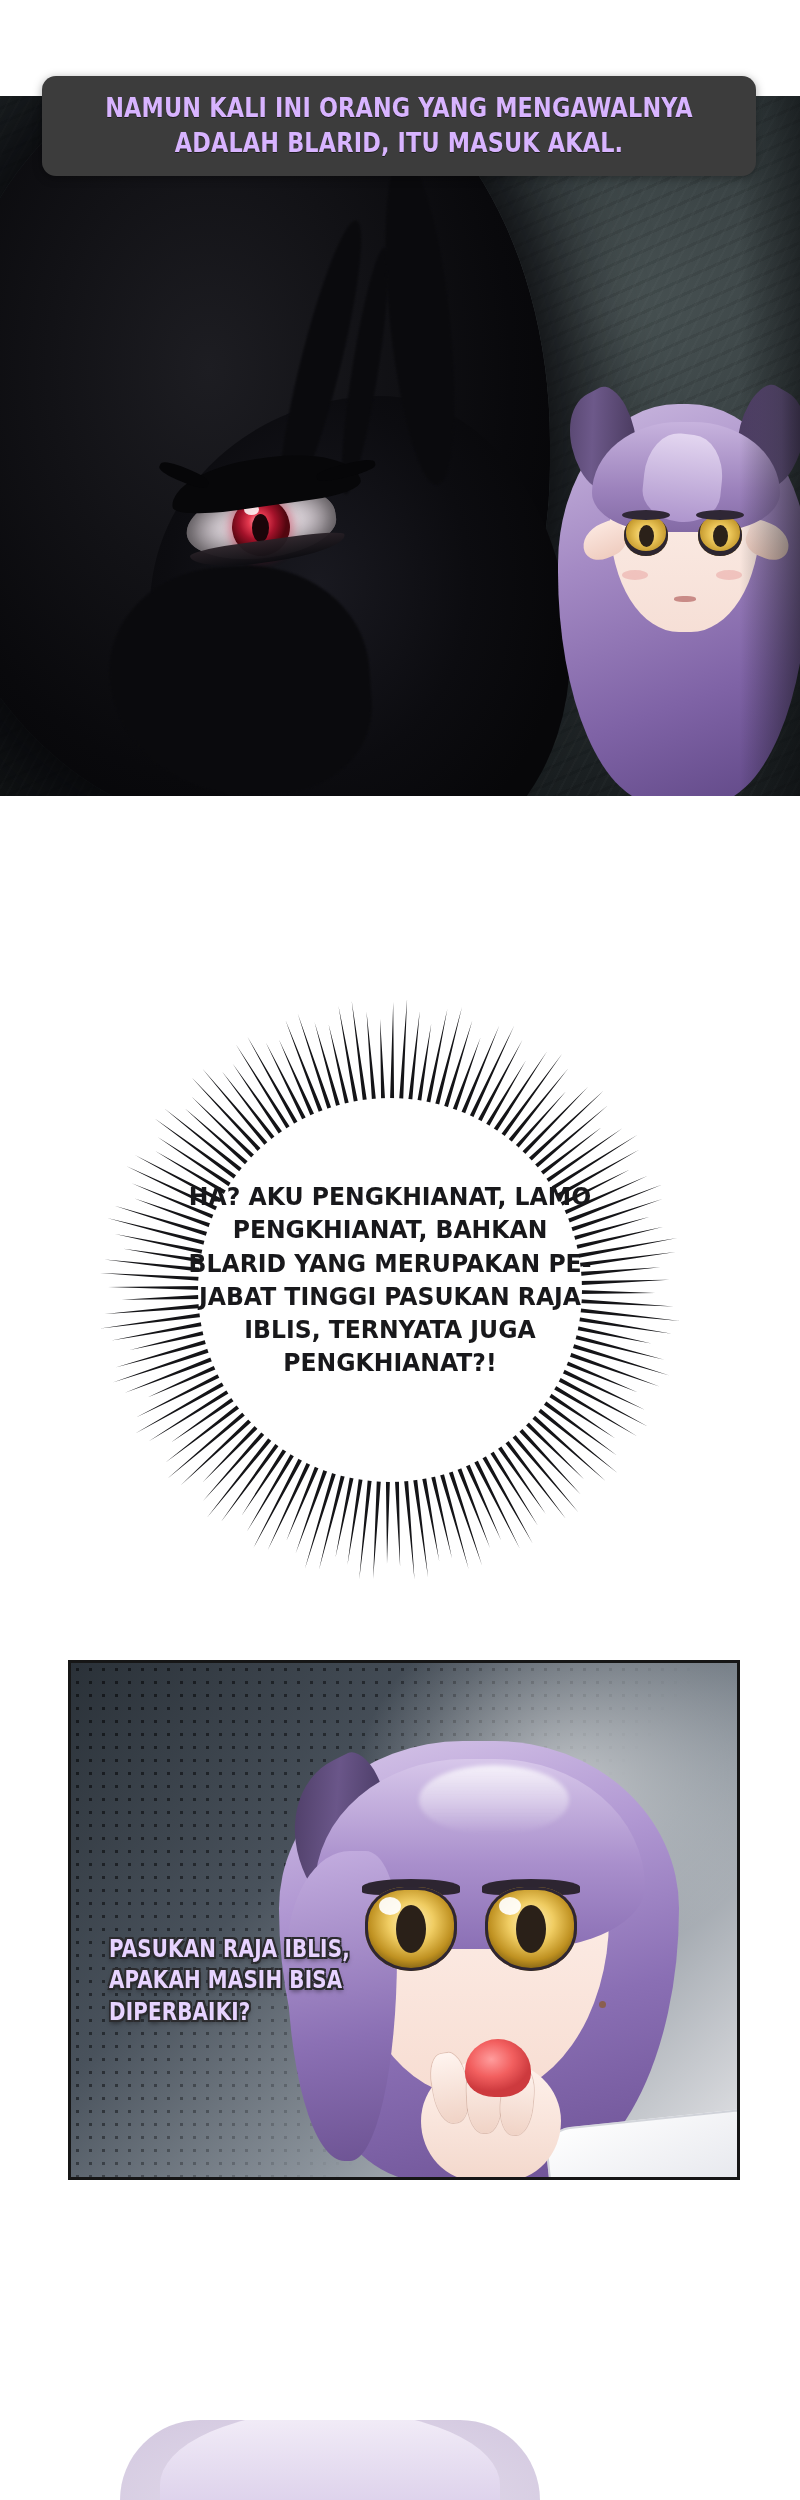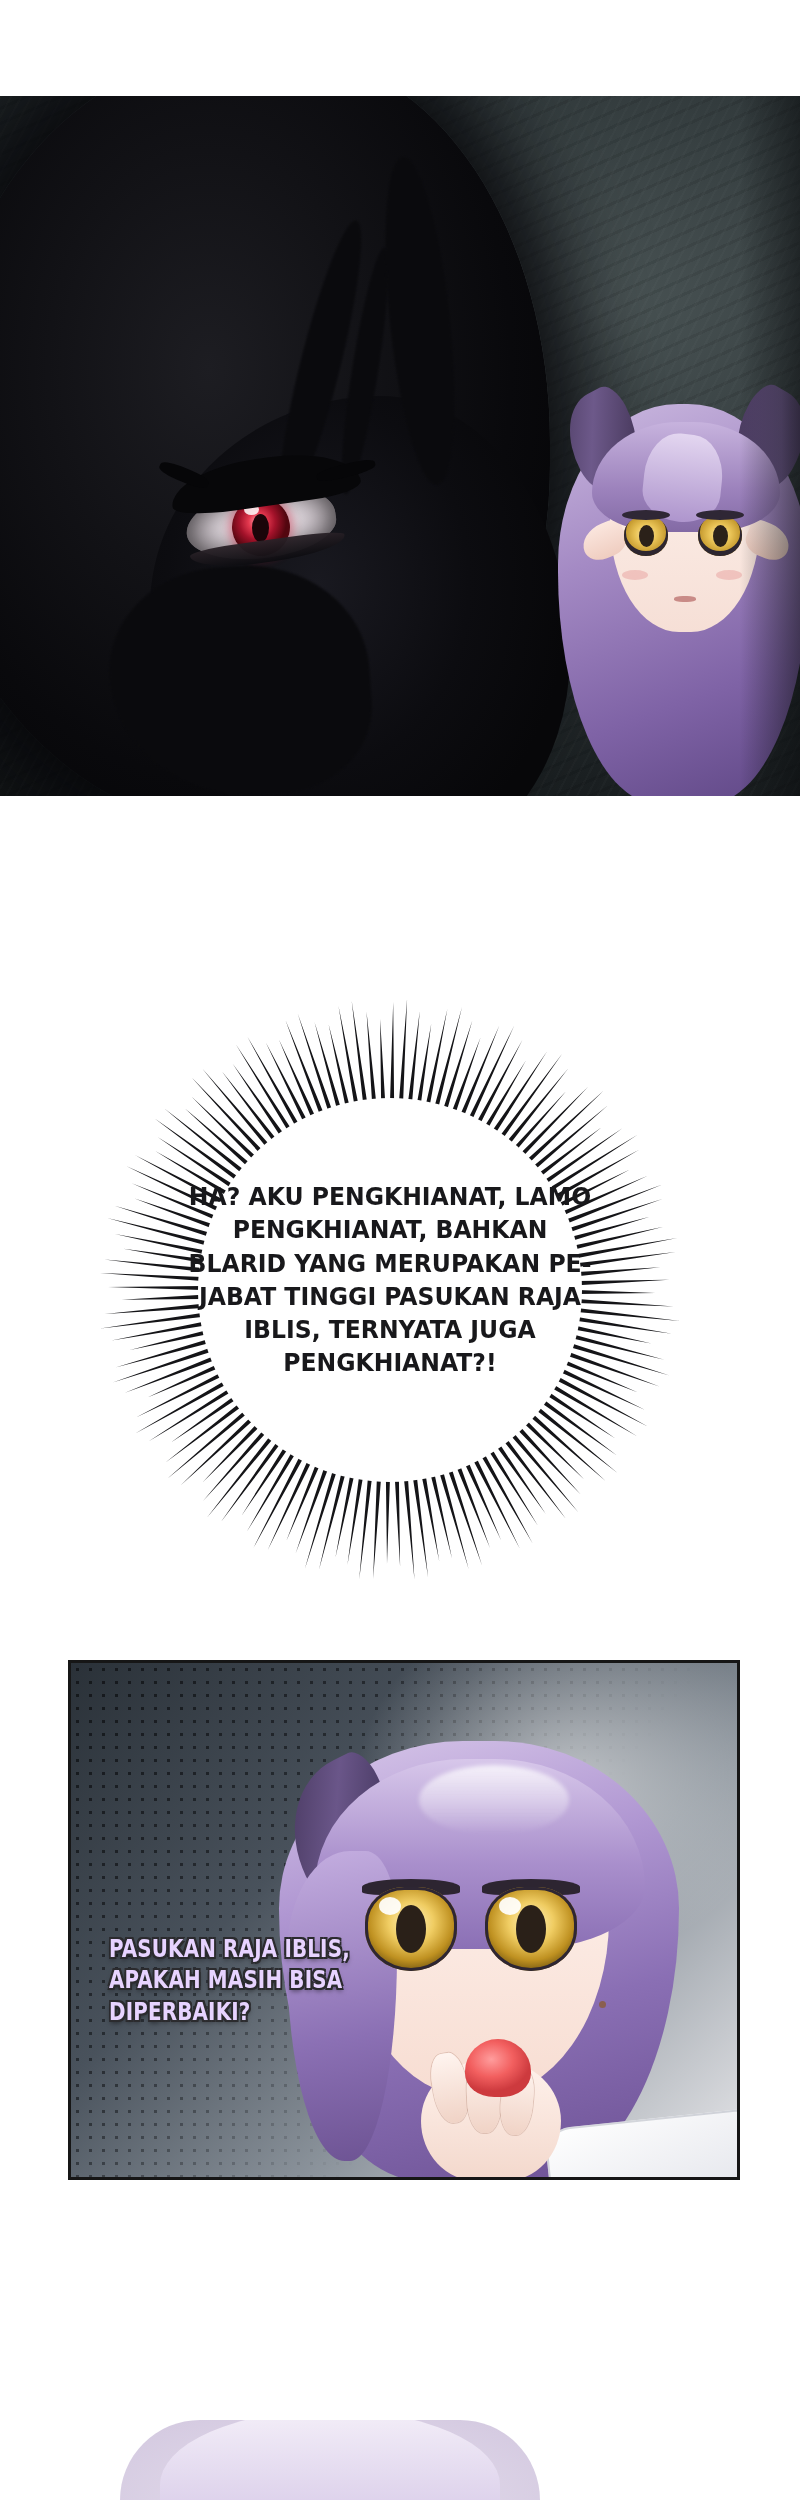--- a/index.html
+++ b/index.html
@@ -619,20 +619,23 @@
       <div class="g-lid left"></div>
       <div class="g-lid right"></div>
       <div class="g-blush left"></div>
       <div class="g-blush right"></div>
       <div class="g-mouth"></div>
     </div>
 
     <div class="p1-rightstrip"></div>
   </div>
 
+  <div class="tbox" id="textbox-1">
+    <div class="txt">NAMUN KALI INI ORANG YANG MENGAWALNYA ADALAH BLARID, ITU MASUK AKAL.</div>
+  </div>
 
 
   <div class="panel2">
     <div class="spike-wrap">
       <svg width="580" height="580" viewBox="0 0 580 580" aria-hidden="true">
         <g id="spikes" fill="#141417">
             <path d="M478.0,290.0L555.4,292.9L478.0,294.1ZM477.8,298.9L573.7,306.6L477.5,303.1ZM477.1,307.9L580.7,321.0L476.7,312.0ZM476.1,316.8L571.9,333.7L475.5,320.8ZM474.6,325.6L551.5,343.4L473.8,329.6ZM472.7,334.3L564.4,359.8L471.7,338.3ZM470.4,343.0L569.5,375.4L469.2,346.9ZM467.7,351.5L559.5,386.6L466.3,355.4ZM464.5,359.9L538.0,392.5L463.0,363.7ZM461.0,368.1L545.2,409.9L459.3,371.8ZM457.1,376.1L548.2,426.7L455.2,379.8ZM452.8,384.0L537.1,436.3L450.7,387.5ZM448.2,391.6L515.4,438.4L445.9,395.1ZM443.1,399.1L516.9,455.4L440.7,402.4ZM437.8,406.2L517.5,472.9L435.2,409.4ZM432.1,413.1L505.6,481.0L429.4,416.2ZM426.1,419.7L484.3,479.4L423.2,422.7ZM419.7,426.1L480.7,494.4L416.7,428.9ZM413.1,432.1L478.5,512.4L410.0,434.7ZM406.2,437.8L466.0,518.9L403.0,440.3ZM399.1,443.1L445.8,513.9L395.7,445.5ZM391.6,448.2L437.9,525.7L388.2,450.3ZM384.0,452.8L432.8,543.7L380.4,454.8ZM376.1,457.1L419.8,548.8L372.5,458.9ZM368.1,461.0L401.2,540.6L364.3,462.7ZM359.9,464.5L390.1,548.2L356.0,466.0ZM351.5,467.7L382.1,565.7L347.6,469.0ZM343.0,470.4L368.7,569.3L339.0,471.5ZM334.3,472.7L352.0,558.5L330.3,473.6ZM325.6,474.6L339.2,561.1L321.5,475.3ZM316.8,476.1L328.1,577.6L312.7,476.6ZM307.9,477.1L314.5,579.7L303.8,477.5ZM298.9,477.8L300.1,566.8L294.8,477.9ZM290.0,478.0L287.0,564.1L285.9,478.0ZM281.1,477.8L273.1,579.0L276.9,477.5ZM272.1,477.1L259.2,579.5L268.0,476.7ZM263.2,476.1L247.4,565.0L259.2,475.5ZM254.4,474.6L235.5,557.2L250.4,473.8ZM245.7,472.7L218.9,569.9L241.7,471.7ZM237.0,470.4L204.8,568.9L233.1,469.2ZM228.5,467.7L195.7,553.2L224.6,466.3ZM220.1,464.5L186.4,540.7L216.3,463.0ZM211.9,461.0L167.5,550.6L208.2,459.3ZM203.9,457.1L153.4,548.0L200.2,455.2ZM196.0,452.8L146.9,531.6L192.5,450.7ZM188.4,448.2L141.7,515.4L184.9,445.9ZM180.9,443.1L120.9,522.1L177.6,440.7ZM173.8,437.8L106.9,517.7L170.6,435.2ZM166.9,432.1L103.0,501.1L163.8,429.4ZM160.3,426.1L102.7,482.2L157.3,423.2ZM153.9,419.7L80.7,485.2L151.1,416.7ZM147.9,413.1L67.0,479.0L145.3,410.0ZM142.2,406.2L65.5,462.6L139.7,403.0ZM136.9,399.1L70.9,442.4L134.5,395.7ZM131.8,391.6L48.4,441.6L129.7,388.2ZM127.2,384.0L35.2,433.4L125.2,380.4ZM122.9,376.1L35.9,417.5L121.1,372.5ZM119.0,368.1L47.4,397.6L117.3,364.3ZM115.5,359.9L25.0,392.7L114.0,356.0ZM112.3,351.5L12.7,382.6L111.0,347.6ZM109.6,343.0L15.4,367.4L108.5,339.0ZM107.3,334.3L29.9,350.1L106.4,330.3ZM105.4,325.6L11.4,340.5L104.7,321.5ZM103.9,316.8L0.2,328.4L103.4,312.7ZM102.9,307.9L4.7,314.1L102.5,303.8ZM102.2,298.9L21.8,299.8L102.1,294.8ZM102.0,290.0L8.1,286.9L102.0,285.9ZM102.2,281.1L-1.6,272.9L102.5,276.9ZM102.9,272.1L4.4,259.6L103.3,268.0ZM103.9,263.2L23.3,248.7L104.5,259.2ZM105.4,254.4L14.9,233.9L106.2,250.4ZM107.3,245.7L7.1,218.1L108.3,241.7ZM109.6,237.0L14.5,205.8L110.8,233.1ZM112.3,228.5L34.6,198.4L113.7,224.6ZM115.5,220.1L31.7,183.3L117.0,216.3ZM119.0,211.9L26.1,166.0L120.7,208.2ZM122.9,203.9L34.8,154.9L124.8,200.2ZM127.2,196.0L55.3,151.0L129.3,192.5ZM131.8,188.4L57.6,137.0L134.1,184.9ZM136.9,180.9L54.7,118.5L139.3,177.6ZM142.2,173.8L64.4,108.6L144.8,170.6ZM147.9,166.9L84.7,108.2L150.6,163.8ZM153.9,160.3L91.7,96.8L156.8,157.3ZM160.3,153.9L91.7,77.5L163.3,151.1ZM166.9,147.9L102.4,68.7L170.0,145.3ZM173.8,142.2L122.0,71.5L177.0,139.7ZM180.9,136.9L132.7,63.8L184.3,134.5ZM188.4,131.8L135.8,44.2L191.8,129.7ZM196.0,127.2L147.4,36.7L199.6,125.2ZM203.9,122.9L165.8,42.4L207.5,121.1ZM211.9,119.0L178.9,39.4L215.7,117.3ZM220.1,115.5L185.4,20.1L224.0,114.0ZM228.5,112.3L197.8,13.8L232.4,111.0ZM237.0,109.6L214.5,22.1L241.0,108.5ZM245.7,107.3L228.6,24.3L249.7,106.4ZM254.4,105.4L238.5,5.9L258.5,104.7ZM263.2,103.9L251.7,0.9L267.3,103.4ZM272.1,102.9L266.5,11.4L276.2,102.5ZM281.1,102.2L280.1,18.9L285.2,102.1ZM290.0,102.0L293.2,2.1L294.1,102.0ZM298.9,102.2L307.1,-1.4L303.1,102.5ZM307.9,102.9L319.8,10.7L312.0,103.3ZM316.8,103.9L331.3,23.4L320.8,104.5ZM325.6,105.4L347.4,8.7L329.6,106.2ZM334.3,107.3L362.0,6.9L338.3,108.3ZM343.0,109.6L372.4,20.3L346.9,110.8ZM351.5,112.3L380.5,37.4L355.4,113.7ZM359.9,115.5L399.3,25.5L363.7,117.0ZM368.1,119.0L414.3,25.4L371.8,120.7ZM376.1,122.9L422.5,39.7L379.8,124.8ZM384.0,127.2L425.9,60.4L387.5,129.3ZM391.6,131.8L446.8,51.8L395.1,134.1ZM399.1,136.9L462.2,53.7L402.4,139.3ZM406.2,142.2L468.2,68.5L409.4,144.8ZM413.1,147.9L466.0,91.3L416.2,150.6ZM419.7,153.9L488.3,86.5L422.7,156.8ZM426.1,160.3L503.8,90.6L428.9,163.3ZM432.1,166.9L507.7,105.5L434.7,170.0ZM437.8,173.8L501.6,127.3L440.3,177.0ZM443.1,180.9L522.4,128.3L445.5,184.3ZM448.2,188.4L537.6,134.7L450.3,191.8ZM452.8,196.0L539.5,149.6L454.8,199.6ZM457.1,203.9L529.9,169.6L458.9,207.5ZM461.0,211.9L547.7,175.7L462.7,215.7ZM464.5,220.1L562.4,184.4L466.0,224.0ZM467.7,228.5L562.4,199.0L469.0,232.4ZM470.4,237.0L549.8,216.8L471.5,241.0ZM472.7,245.7L563.5,226.8L473.6,249.7ZM474.6,254.4L577.2,237.9L475.3,258.5ZM476.1,263.2L575.6,252.1L476.6,267.3ZM477.1,272.1L560.4,267.2L477.5,276.2ZM477.8,281.1L569.3,279.8L477.9,285.2Z" fill="#141417"></path>
             <circle cx="290" cy="290" r="191" fill="#141417"></circle>
           </g>
         <circle cx="290" cy="290" r="192" fill="#ffffff"></circle>

